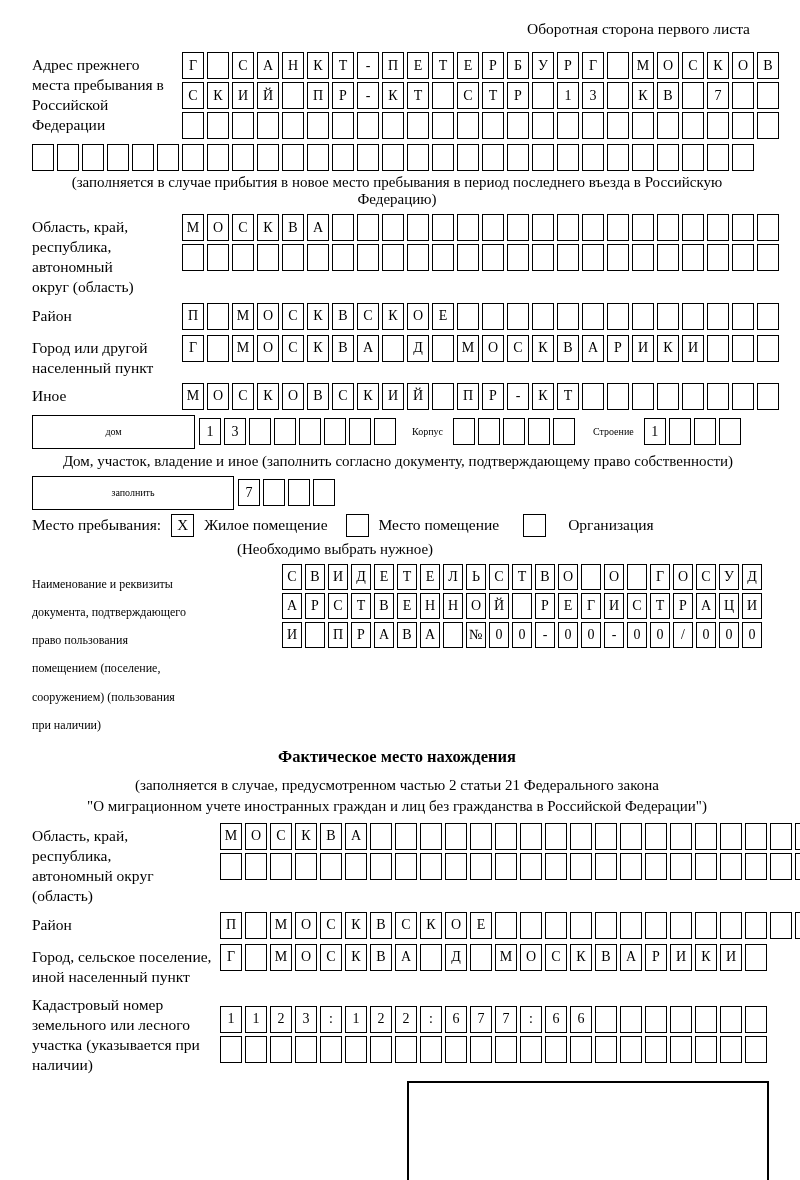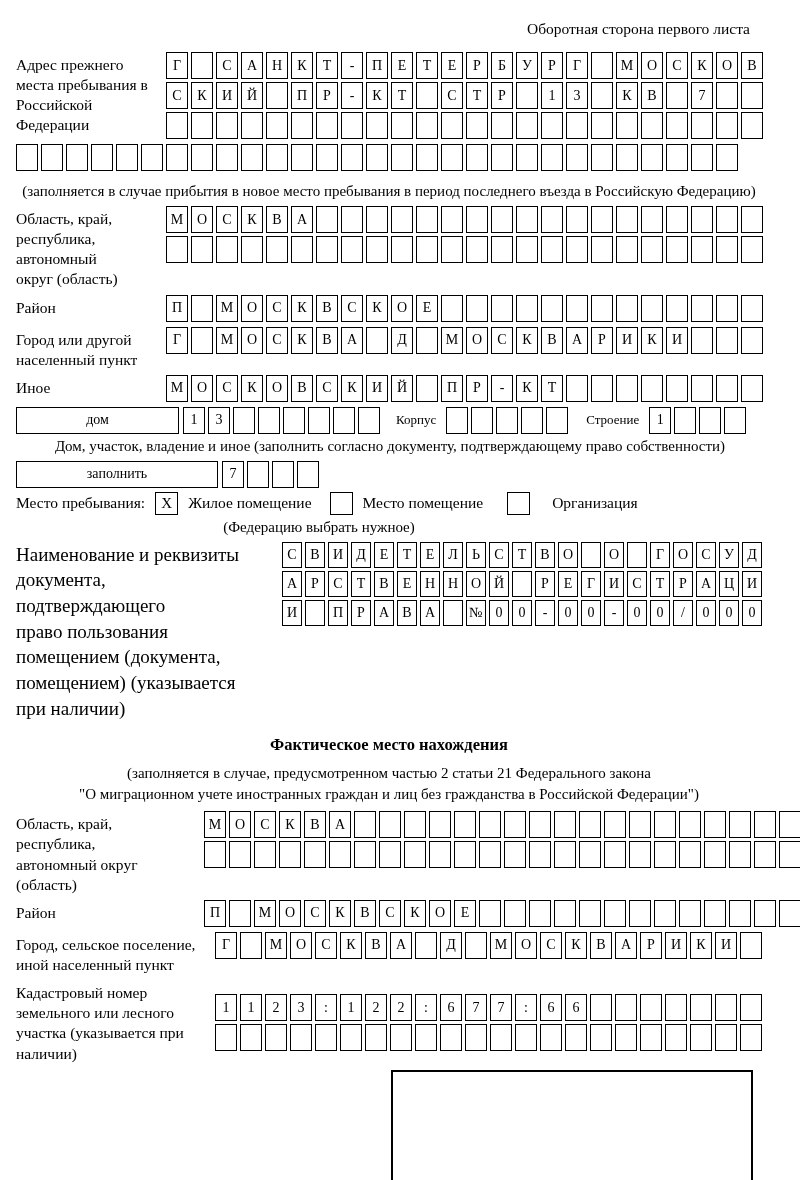--- a/index.html
+++ b/index.html
@@ -1,58 +1,58 @@
 <!DOCTYPE html>
 <html><head>
 <meta charset="utf-8">
 <style>
   * { margin:0; padding:0; box-sizing:border-box; }
   body { background:#fff; }
   .page {
     width:800px; height:1180px; background:#ffffff; color:#000;
     font-family:"Liberation Serif", serif;
-    padding:8px 38px 0 16px; overflow:hidden; position:relative;
+    padding:8px 38px 0 32px; overflow:hidden; position:relative;
   }
   .top-note { text-align:right; font-size:15.5px; padding-right:12px; margin-top:12px; }
 
   .field { display:grid; grid-template-columns:150px 1fr; column-gap:0; margin-bottom:5px; }
   .field .flabel { font-size:15.5px; line-height:1.3; padding-top:3px; }
   .rows { display:flex; flex-direction:column; gap:3px; }
 
   .boxrow { display:flex; gap:3px; justify-content:flex-end; }
   .boxrow.left { justify-content:flex-start; }
   .cell {
     width:22px; height:27px; border:1.6px solid #000; flex:0 0 auto;
     display:flex; align-items:center; justify-content:center;
     font-size:14px; font-family:"Liberation Serif", serif;
   }
   .docrows .cell { width:20px; height:26px; }
   .docrows .boxrow { gap:3px; }
 
-  .center-note { text-align:center; font-size:15px; margin:12px 0 6px 0; }
+  .center-note { text-align:center; font-size:15px; margin:3px 0 6px 0; }
   .left-note { font-size:15px; margin:2px 0 6px 2px;text-align:center; }
   .sec-title { text-align:center; font-weight:bold; font-size:16.5px; margin:8px 0 8px 0; }
 
   .inline-row { display:flex; align-items:center; gap:4px; margin-bottom:4px; }
   .widecell {
-    border:1.6px solid #000; height:27px; display:flex; align-items:center;
-    justify-content:center; font-size:14px; flex:0 0 auto;
+    border:1.6px solid #000; height:34px; display:flex; align-items:center;
+    justify-content:center; font-size:10px; flex:0 0 auto;
   }
-  .sm-label { font-size:13px; padding:0 6px; }
+  .sm-label { font-size:10px; padding:0 6px; }
 
   .chk { width:23px; height:23px; border:1.6px solid #000; display:flex;
          align-items:center; justify-content:center; font-size:15px; flex:0 0 auto; }
   .opt-label { font-size:15.5px; }
 
   .fact-field { grid-template-columns:188px 1fr; }
 
   .stamp-wrap { width:415px; margin-left:348px; margin-top:6px; text-align:center; }
   .stamp-box { width:362px; height:176px; border:2px solid #000; margin:0 auto 4px auto; }
 
-  .doc-label div { font-size:19px; line-height:1.35; }
+  .doc-label div { font-size:12px; line-height:1.35;margin-top:12px; }
   .mesto-note { margin-left:168px; width:270px; text-align:center; font-size:15px; margin-bottom:6px; }
   .fact-note { text-align:center; font-size:15px; line-height:1.4; margin-bottom:6px; }
 </style>
 </head>
 <body>
 
 <div class="page">
 
   <div class="top-note">Оборотная сторона первого листа</div>
 
@@ -363,29 +363,29 @@
 
   <div class="inline-row" style="gap:10px;">
     <span class="opt-label">Место пребывания:</span>
     <span class="chk">X</span>
     <span class="opt-label">Жилое помещение</span>
     <span class="chk" style="margin-left:8px;"></span>
     <span class="opt-label">Место помещение</span>
     <span class="chk" style="margin-left:14px;"></span>
     <span class="opt-label" style="margin-left:12px;">Организация</span>
   </div>
-  <div class="mesto-note">(Федерацию выбрать нужное)</div>
+  <div class="mesto-note">(Необходимо выбрать нужное)</div>
 
   <div class="field docrows" style="grid-template-columns:228px 1fr;">
     <div class="doc-label">
       <div>Наименование и реквизиты</div>
       <div>документа, подтверждающего</div>
       <div>право пользования</div>
-      <div>помещением (документа,</div>
-      <div>помещением) (указывается</div>
+      <div>помещением (поселение,</div>
+      <div>сооружением) (пользования</div>
       <div>при наличии)</div>
     </div>
     <div class="rows" style="align-self:start;">
       <div class="boxrow">
           <span class="cell">С</span>
           <span class="cell">В</span>
           <span class="cell">И</span>
           <span class="cell">Д</span>
           <span class="cell">Е</span>
           <span class="cell">Т</span>

